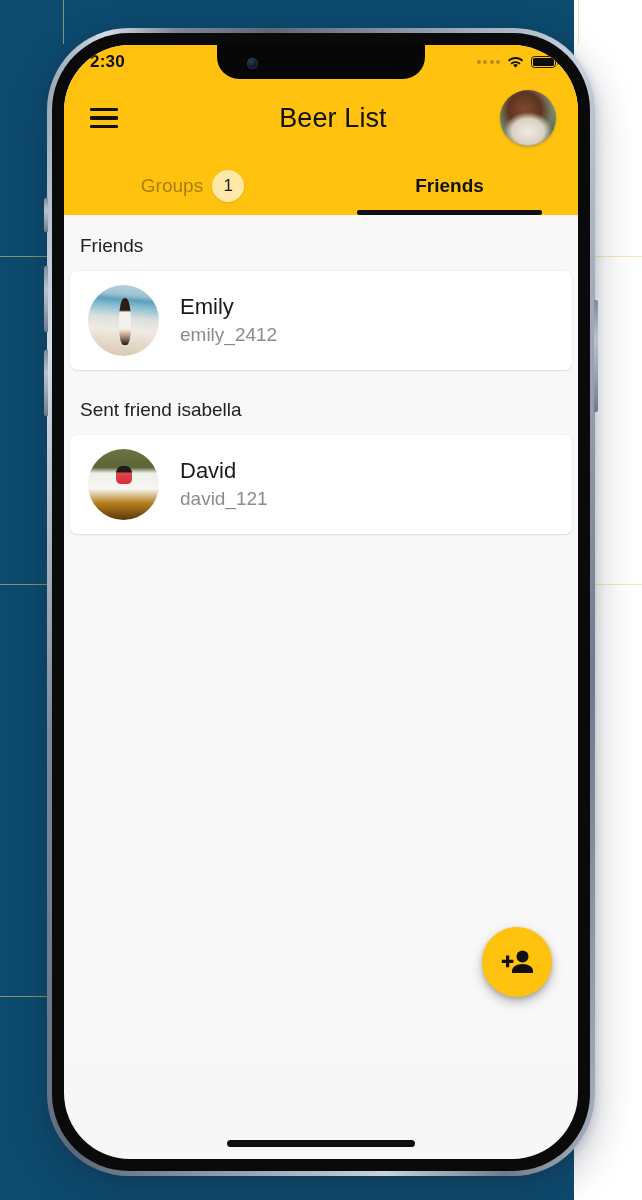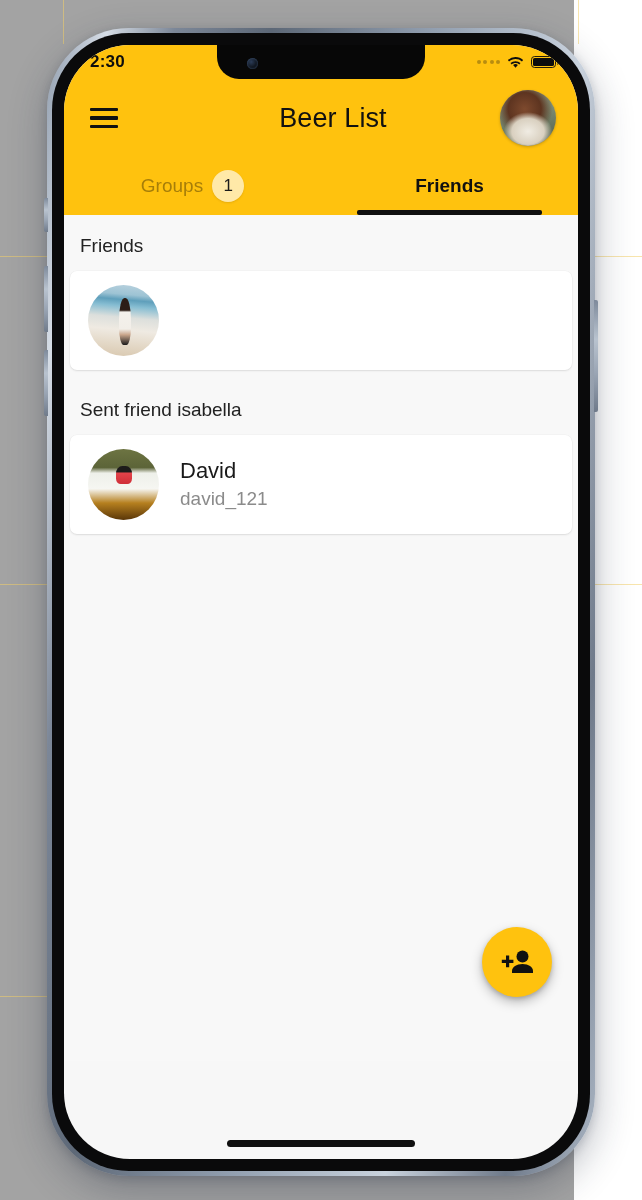--- a/index.html
+++ b/index.html
@@ -9,21 +9,21 @@
     height: 1200px;
     overflow: hidden;
     background: #ffffff;
     font-family: "Liberation Sans", sans-serif;
   }
 
   #stage {
     position: relative;
     width: 574px;
     height: 1200px;
-    background: #a3a3a3;
+    background: #0c4a6e;
   }
 
   
   .guide {
     position: absolute;
     background: #f3cf6a;
     opacity: .55;
     z-index: 0;
   }
   .guide.h { height: 1px; }
@@ -462,20 +462,24 @@
         </div>
 
         <div class="content">
 
           <div class="section-header">Friends</div>
 
           <div class="card">
             <div class="card-avatar">
                 <div class="ph ph-emily"></div>
               </div>
+            <div class="card-text">
+              <div class="card-name">Emily</div>
+              <div class="card-handle">emily_2412</div>
+            </div>
           </div>
 
 
 
 
           <div class="section-header">Sent friend isabella</div>
 
           <div class="card">
             <div class="card-avatar">
                 <div class="ph ph-david"></div>

